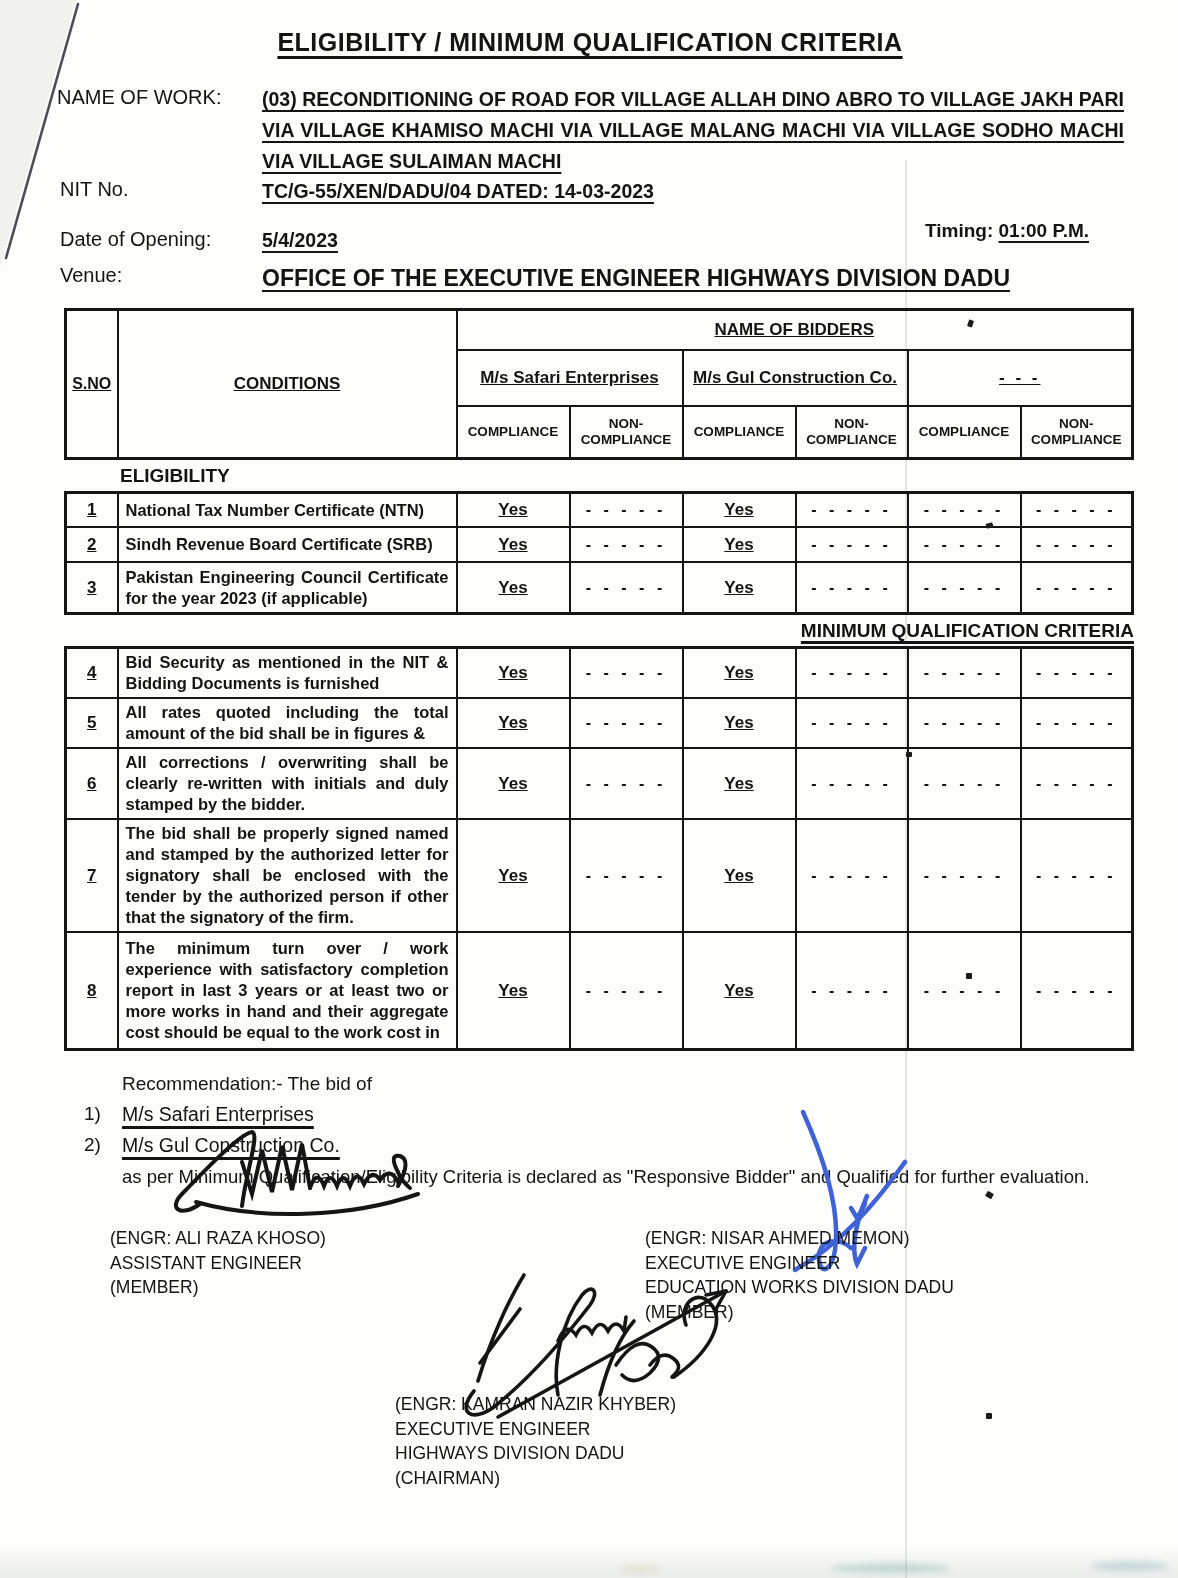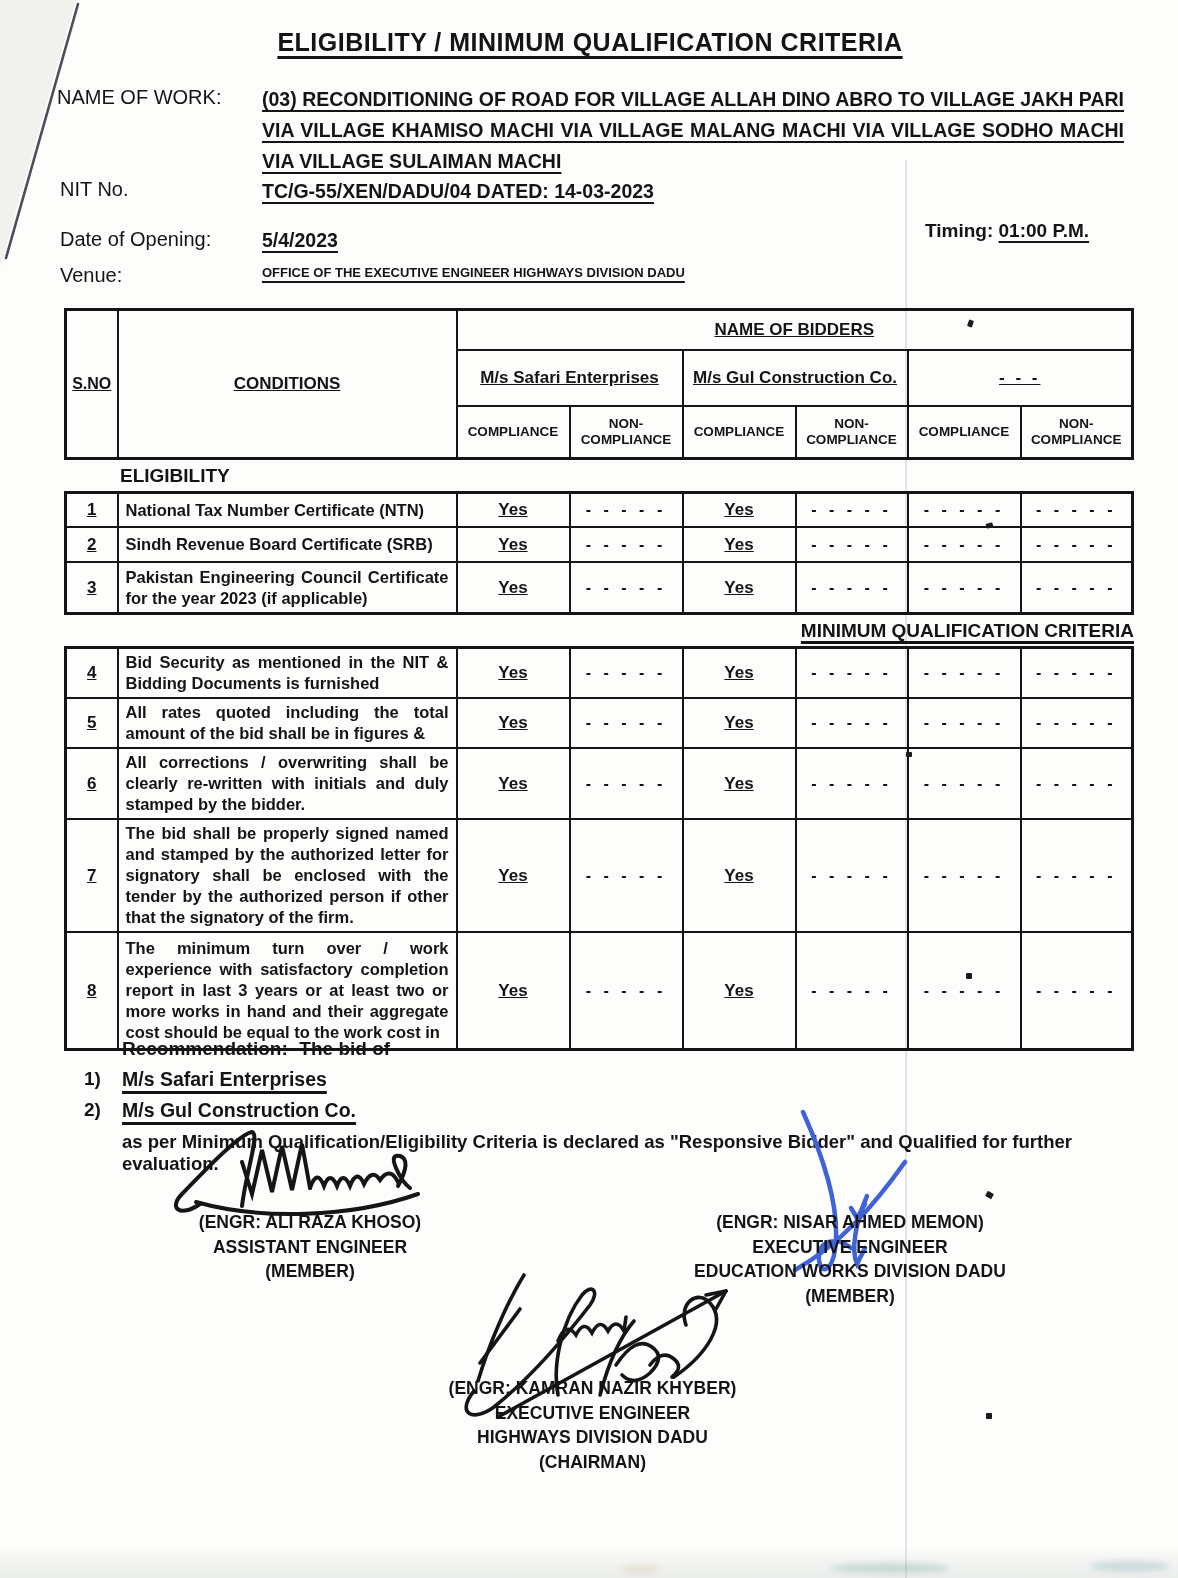--- a/index.html
+++ b/index.html
@@ -32,28 +32,28 @@
     border:2.2px solid #151515;padding:2px 5px;vertical-align:middle;
     font-size:17px;font-weight:bold;overflow:hidden;
   }
   td.center{text-align:center;text-decoration:underline;}
   td.cond{font-size:16.5px;text-align:justify;padding:3px 7px;line-height:21px;}
   td.small{font-size:13.5px;text-align:center;line-height:16px;padding:2px 3px;}
   td.dashcell{letter-spacing:4px;text-align:center;font-size:16px;}
   .sec-heading{font-size:19px;font-weight:bold;padding:5px 0 4px 56px;}
   .sec-heading.underline{text-decoration:underline;text-decoration-thickness:2.5px;text-underline-offset:4px;padding-left:62px;text-align:right;}
   
-  .reco{left:64px;top:1038px;width:1070px;font-size:19px;font-weight:bold;}
+  .reco{left:64px;top:1073px;width:1070px;font-size:19px;font-weight:normal;}
   .reco-intro{margin-left:58px;}
   .reco-item{display:flex;margin-top:8px;}
   .reco-item .num{width:38px;margin-left:20px;}
   .reco-item .nm{text-decoration:underline;text-decoration-thickness:2.5px;text-underline-offset:5px;font-size:19.5px;}
   .reco-conclusion{margin-left:58px;margin-top:9px;font-size:18.5px;width:1010px;}
   
-  .sig-block{text-align:center;font-size:17.5px;font-weight:bold;line-height:24.5px;}
+  .sig-block{font-size:17.5px;font-weight:normal;line-height:24.5px;margin-top:16px;}
   svg{display:block;}
   
   .crease-v{left:905px;top:160px;width:2px;height:1418px;background:rgba(70,70,85,.13);}
   .bottom-band{left:0;top:1545px;width:1178px;height:33px;
     background:linear-gradient(to bottom,rgba(0,0,0,0) 0%,rgba(150,165,160,.18) 100%);}
   .smudge{position:absolute;border-radius:50%;filter:blur(3px);}
   .ink-dot{position:absolute;background:#1a1a1a;border-radius:1px;}
 </style>
 </head>
 <body>
@@ -75,21 +75,21 @@
   <div class="abs val-u" style="left:262px;top:180px;font-size:19.5px">TC/G-55/XEN/DADU/04 DATED: 14-03-2023</div>
 
   <div class="abs lbl" style="left:60px;top:228px">Date of Opening:</div>
   <div class="abs val-u" style="left:262px;top:229px;font-size:19.5px">5/4/2023</div>
   <div class="abs timing">
     <span>Timing:</span>
     <span class="val-u">01:00 P.M.</span>
   </div>
 
   <div class="abs lbl" style="left:60px;top:264px">Venue:</div>
-  <div class="abs val-u" style="left:262px;top:265px;font-size:13px">OFFICE OF THE EXECUTIVE ENGINEER HIGHWAYS DIVISION DADU</div>
+  <div class="abs val-u" style="left:262px;top:265px;font-size:23px">OFFICE OF THE EXECUTIVE ENGINEER HIGHWAYS DIVISION DADU</div>
 
   <div class="abs tablewrap">
 
     <table class="seg">
       <colgroup>
           <col style="width:52px">
           <col style="width:339px">
           <col style="width:113px">
           <col style="width:113px">
           <col style="width:113px">

